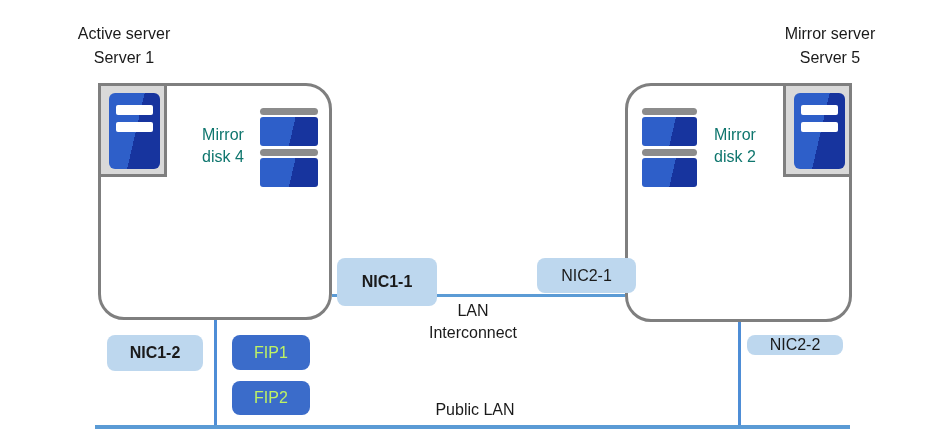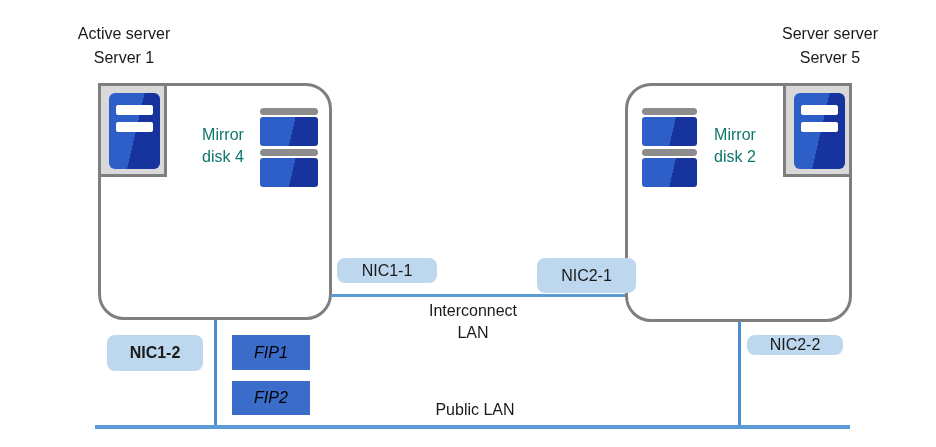--- a/index.html
+++ b/index.html
@@ -83,27 +83,26 @@
     display: flex;
     align-items: center;
     justify-content: center;
     font-size: 16px;
     color: #1a1a1a;
   }
 
   
   .fip-badge {
     background: #3b6cca;
-    border-radius: 0;
+    border-radius: 8px;
     display: flex;
     align-items: center;
     justify-content: center;
     font-size: 16px;
-    color: #000000;
-    font-style: italic;
+    color: #bef264;
   }
 
   
   .h-line { background: #5b9bd5; height: 4px; }
   .v-line { background: #4e8dd6; width: 3px; }
 
   .net-caption {
     text-align: center;
     line-height: 22px;
     font-size: 16px;
@@ -114,21 +113,21 @@
 <body>
 
 <div id="canvas">
 
   <div class="abs server-caption" style="left:63px; top:22px; width:122px;">
     <div>Active server</div>
     <div>Server 1</div>
   </div>
 
   <div class="abs server-caption" style="left:755px; top:22px; width:150px;">
-    <div>Server server</div>
+    <div>Mirror server</div>
     <div>Server 5</div>
   </div>
 
   <div class="abs server-box" style="left:98px; top:83px; width:234px; height:237px;"></div>
 
   <div class="abs icon-frame" style="left:98px; top:83px; width:69px; height:94px;">
     <div class="tower-icon">
       <div class="tower-bar b1"></div>
       <div class="tower-bar b2"></div>
     </div>
@@ -162,31 +161,31 @@
     <div class="disk-body"></div>
   </div>
 
   <div class="abs mirror-caption" style="left:703px; top:124px; width:64px;">
     <div>Mirror</div>
     <div>disk 2</div>
   </div>
 
   <div class="abs h-line" style="left:332px; top:294px; width:293px; height:3px;"></div>
 
-  <div class="abs nic-badge" style="left:337px; top:258px; width:100px; height:25px;">
+  <div class="abs nic-badge" style="left:337px; top:258px; width:100px; height:48px;font-weight:bold;">
     <span>NIC1-1</span>
   </div>
 
   <div class="abs nic-badge" style="left:537px; top:258px; width:99px; height:35px;">
     <span>NIC2-1</span>
   </div>
 
   <div class="abs net-caption" style="left:403px; top:300px; width:140px;">
+    <div>LAN</div>
     <div>Interconnect</div>
-    <div>LAN</div>
   </div>
 
   <div class="abs v-line" style="left:214px; top:320px; height:108px;"></div>
   <div class="abs v-line" style="left:738px; top:322px; height:106px;"></div>
 
   <div class="abs h-line" style="left:95px; top:425px; width:755px;"></div>
 
   <div class="abs net-caption" style="left:415px; top:399px; width:120px;">
     <span>Public LAN</span>
   </div>

